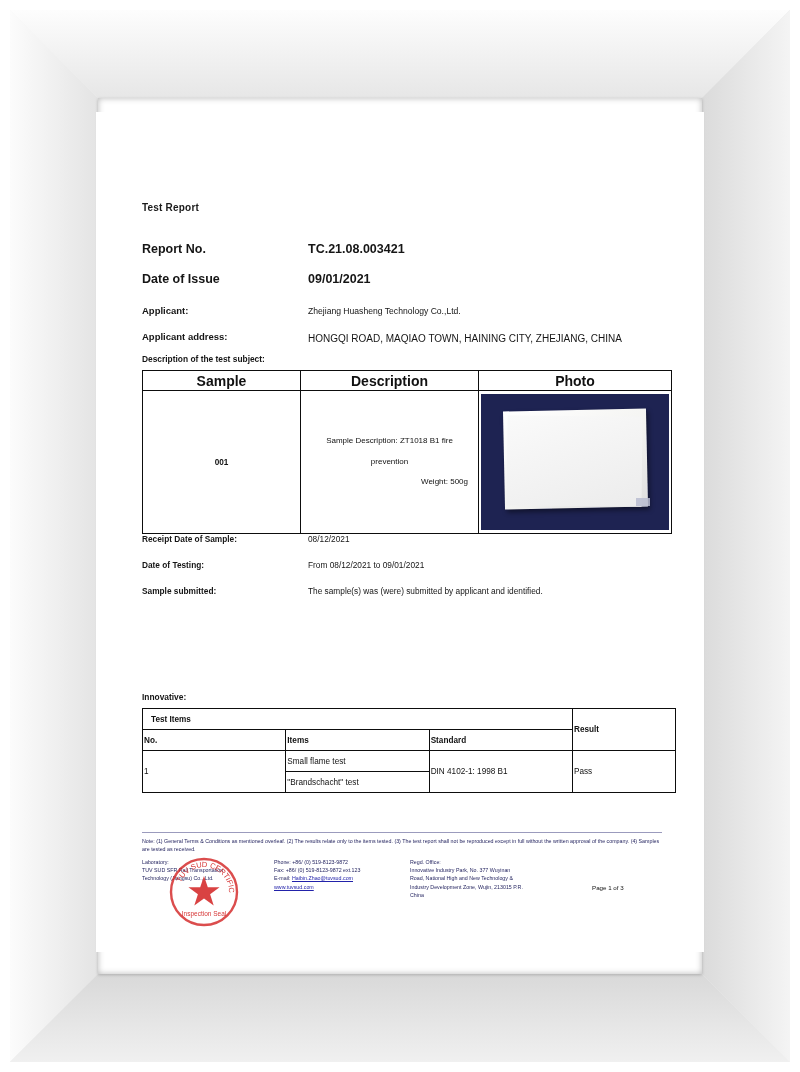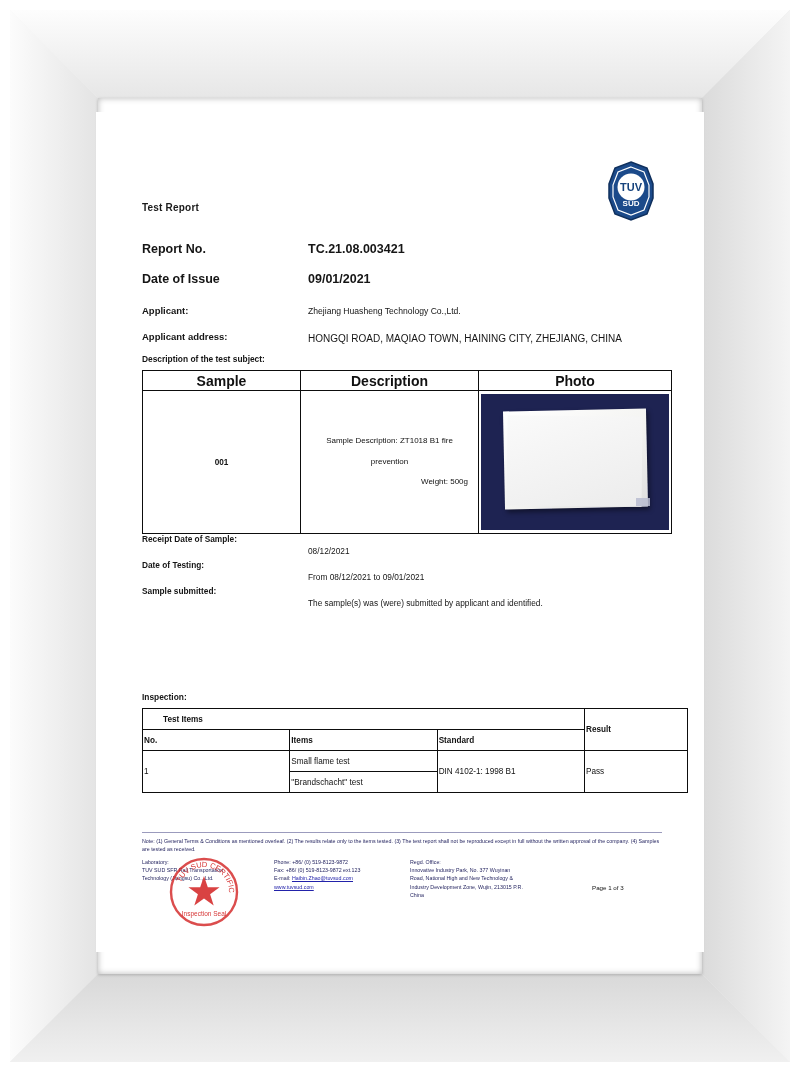--- a/index.html
+++ b/index.html
@@ -211,42 +211,42 @@
     background: #b9bcd0;
     opacity: 0.85;
     font-size: 3px;
     color: #333;
   }
 
   
   #row-receipt  { top: 392px; }
   #row-testing  { top: 418px; }
   #row-submit   { top: 444px; }
-  #row-receipt .v, #row-testing .v, #row-submit .v { font-weight: normal; margin-top: 12px; }
+  #row-receipt .v, #row-testing .v, #row-submit .v { font-weight: normal; }
 
   #row-conclusion { top: 550px; font-size: 8.4px; }
   #row-conclusion .k { font-weight: bold; }
 
   
   .concl-table {
     position: absolute;
     left: 0;
     top: 566px;
     width: 520px;
     border-collapse: collapse;
     table-layout: fixed;
     font-size: 8.2px;
   }
   .concl-table td, .concl-table th {
     border: 1px solid #0d0d0d;
     color: #111;
     vertical-align: middle;
     height: 18px;
   }
-  .concl-table .left-pad { text-align: left; padding-left: 20px; margin-top: 47px; }
+  .concl-table .left-pad { text-align: left; padding-left: 8px; margin-top: 47px; }
   .concl-table .hdr { font-weight: bold; }
 
   
   .footer-note {
     position: absolute;
     left: 0;
     top: 690px;
     width: 520px;
     font-size: 5.3px;
     line-height: 1.55;
@@ -298,29 +298,20 @@
       <div class="face face-bottom"></div>
       <div class="face face-left"></div>
       <div class="face face-right"></div>
     </div>
     <div class="frame-inner-shadow"></div>
   </div>
 
   <div class="page">
     <div class="page-content">
 
-      <div class="logo">
-        <svg width="62" height="62" viewBox="0 0 62 62" xmlns="http://www.w3.org/2000/svg">
-          <polygon points="31,2 47,8 53,24 53,38 47,54 31,60 15,54 9,38 9,24 15,8" fill="#1b4a8a" stroke="#0f2f5c" stroke-width="1.5"></polygon>
-          <polygon points="31,7 44,12 49,25 49,37 44,50 31,55 18,50 13,37 13,25 18,12" fill="none" stroke="#ffffff" stroke-width="1.2"></polygon>
-          <circle cx="31" cy="27" r="13.5" fill="#ffffff"></circle>
-          <text x="31" y="31" text-anchor="middle" font-family="Liberation Sans, sans-serif" font-size="11" font-weight="bold" fill="#15427c">TUV</text>
-          <text x="31" y="46" text-anchor="middle" font-family="Liberation Sans, sans-serif" font-size="8" font-weight="bold" fill="#ffffff">SUD</text>
-        </svg>
-      </div>
 
       <div class="doc-title">Test Report</div>
 
       <div class="kv-row big" id="row-reportno">
         <span class="k">Report No.</span>
         <span class="v">TC.21.08.003421</span>
       </div>
 
       <div class="kv-row big" id="row-dateissue">
         <span class="k">Date of Issue</span>
@@ -376,21 +367,21 @@
         <span class="k">Date of Testing:</span>
         <span class="v">From 08/12/2021 to 09/01/2021</span>
       </div>
 
       <div class="kv-row small" id="row-submit">
         <span class="k">Sample submitted:</span>
         <span class="v">The sample(s) was (were) submitted by applicant and identified.</span>
       </div>
 
       <div class="kv-row" id="row-conclusion">
-        <span class="k">Inspection:</span>
+        <span class="k">Innovative:</span>
       </div>
 
       <table class="concl-table">
         <tbody>
           <tr>
             <td class="hdr left-pad" colspan="3" style="width:420px">Test Items</td>
             <td class="hdr" rowspan="2" style="width:100px">Result</td>
           </tr>
           <tr>
             <td class="hdr" style="width:55px">No.</td>

